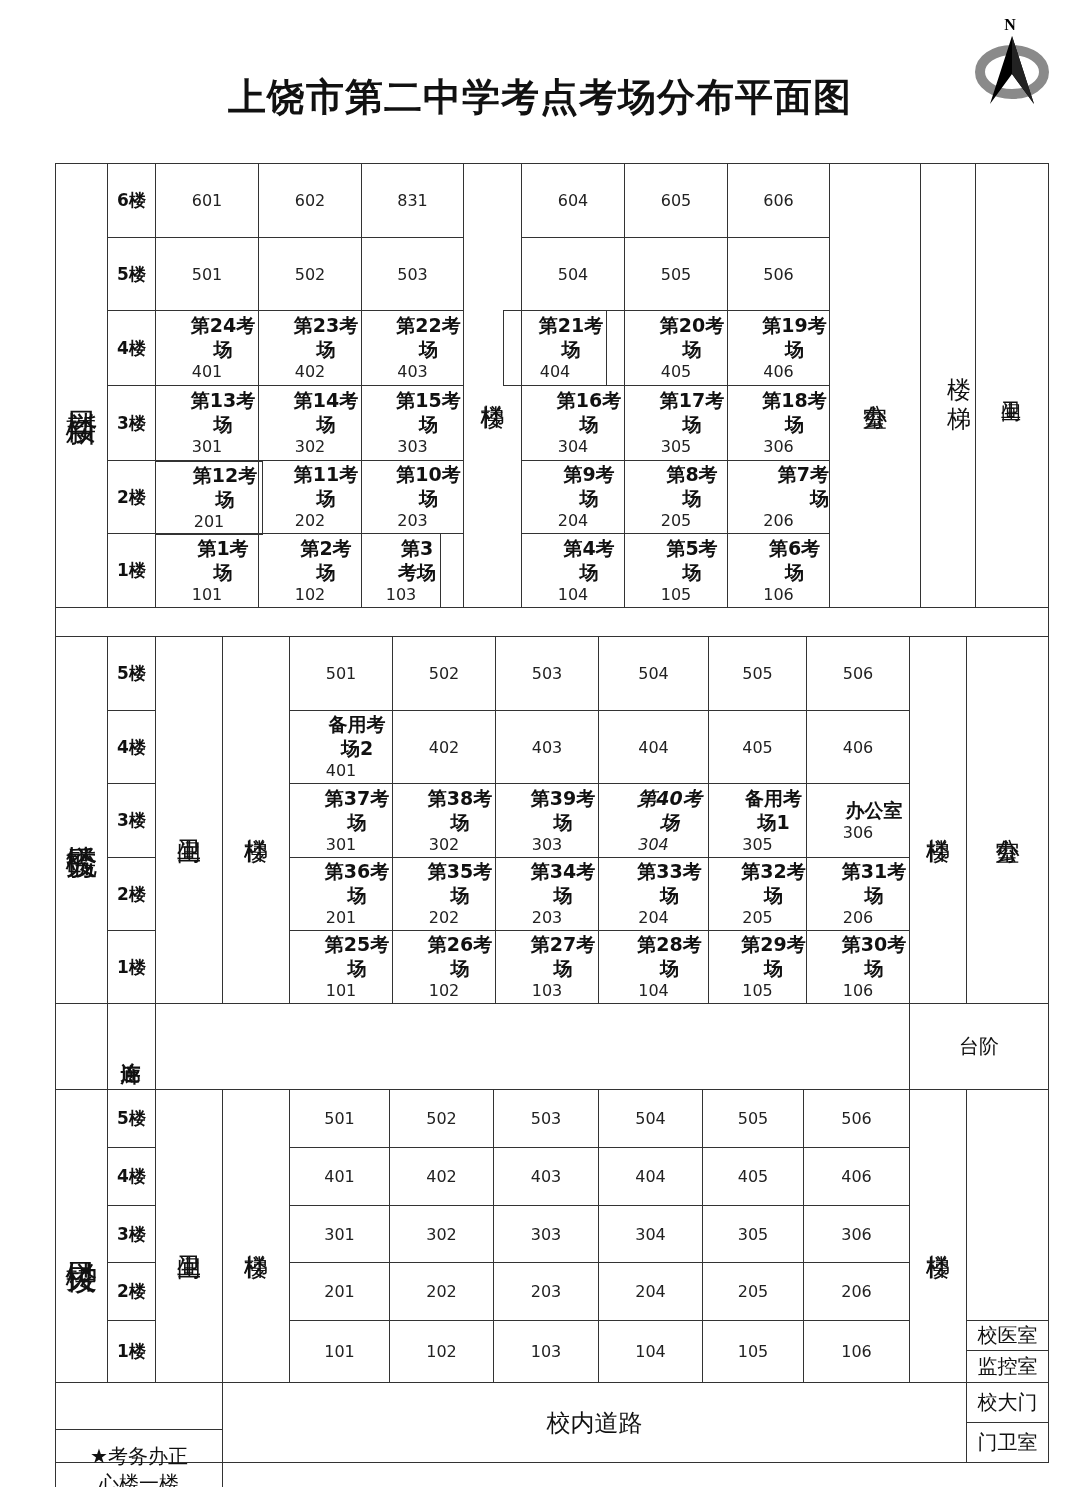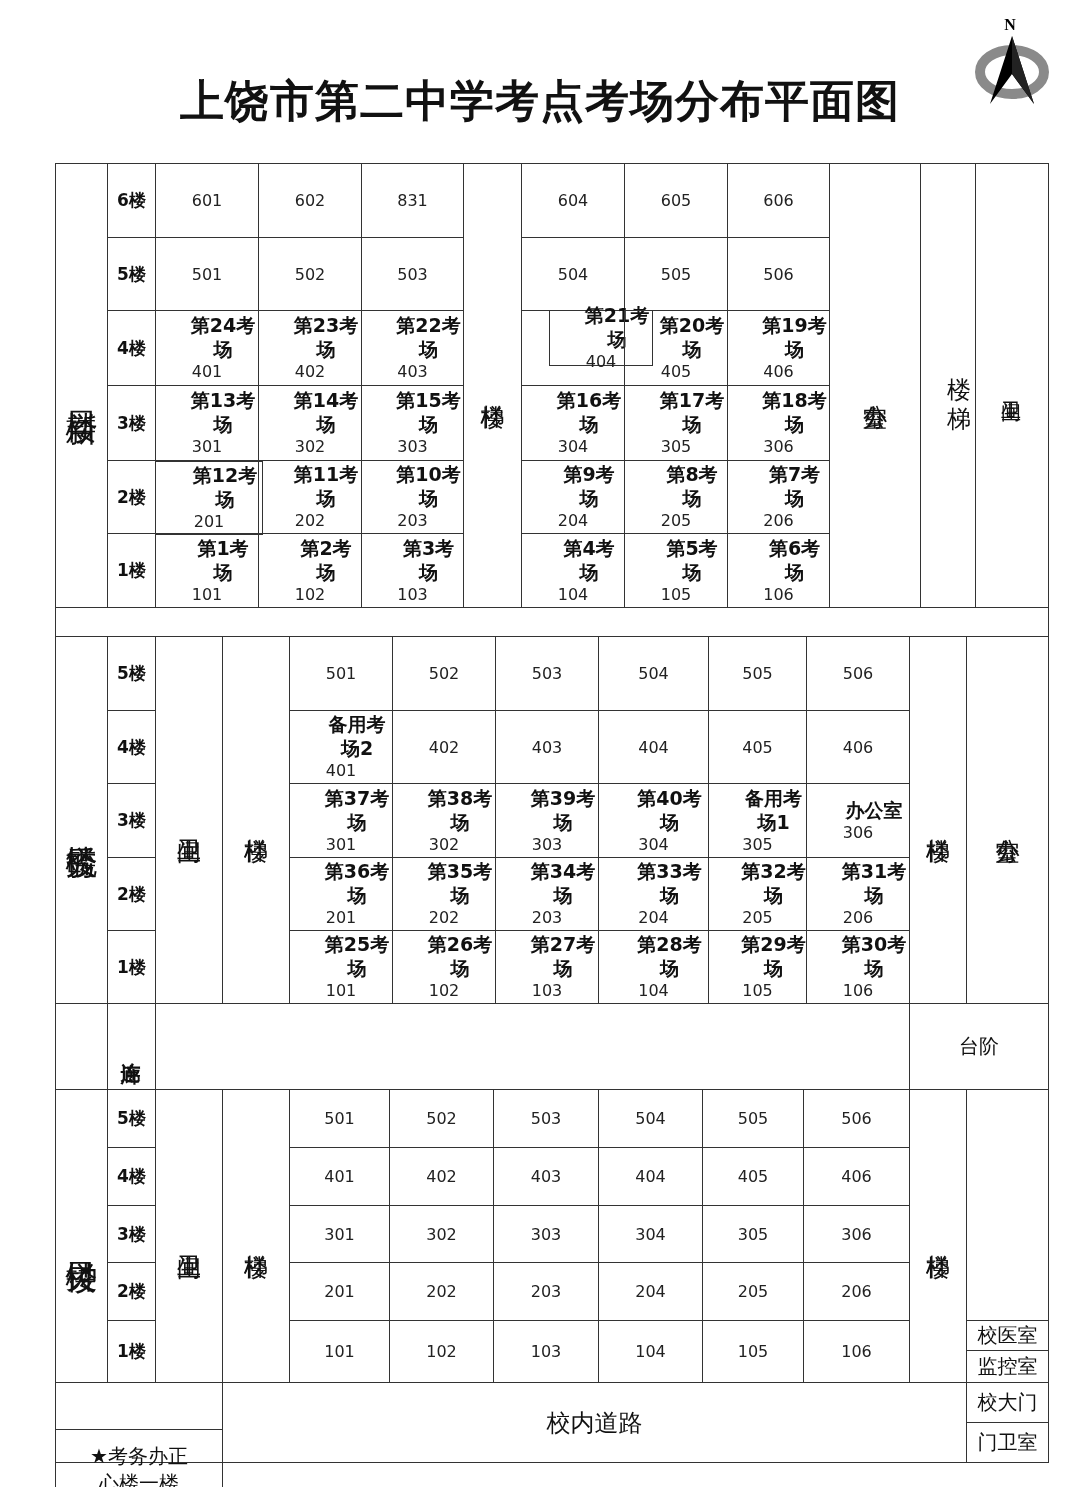--- a/index.html
+++ b/index.html
@@ -1,17 +1,17 @@
 <!DOCTYPE html>
 <html><head>
 <meta charset="utf-8">
 <style>
   html,body{margin:0;padding:0;background:#fff;}
   body{width:1080px;height:1487px;position:relative;overflow:hidden;font-family:"DejaVu Sans","Liberation Sans",sans-serif;color:#111;}
-  .title{position:absolute;left:0;width:1080px;top:72px;text-align:center;font-size:44px;font-weight:bold;letter-spacing:1px;}
+  .title{position:absolute;left:0;width:1080px;top:72px;text-align:center;font-size:38px;font-weight:bold;letter-spacing:1px;}
   .compass{position:absolute;left:972px;top:10px;width:80px;height:100px;}
   .c{position:absolute;box-sizing:border-box;display:flex;align-items:center;justify-content:center;text-align:center;flex-direction:column;}
   .b{border:1.5px solid #333;}
   .floor{font-size:17px;font-weight:bold;}
   .room{font-size:16px;color:#222;}
   .exam{font-size:19px;font-weight:bold;line-height:24px;margin-left:32px;}
   .num{font-size:16px;color:#222;line-height:22px;}
   .vert{writing-mode:vertical-rl;text-orientation:upright;}
   .bldg{font-size:32px;line-height:1.1;}
   .lbl{font-size:24px;}
@@ -86,21 +86,21 @@
       <span class="num">401</span>
     </div>
     <div class="c b " style="left: 258px; top: 310px; width: 104px; height: 76px;">
       <span class="exam">第23考场</span>
       <span class="num">402</span>
     </div>
     <div class="c b " style="left: 361px; top: 310px; width: 103px; height: 76px;">
       <span class="exam">第22考场</span>
       <span class="num">403</span>
     </div>
-    <div class="c b " style="left: 549px; top: 310px; width: 104px; height: 56px;">
+    <div class="c b " style="left: 503px; top: 310px; width: 104px; height: 76px;">
       <span class="exam">第21考场</span>
       <span class="num">404</span>
     </div>
     <div class="c b " style="left: 624px; top: 310px; width: 104px; height: 76px;">
       <span class="exam">第20考场</span>
       <span class="num">405</span>
     </div>
     <div class="c b " style="left: 727px; top: 310px; width: 103px; height: 76px;">
       <span class="exam">第19考场</span>
       <span class="num">406</span>
@@ -148,36 +148,36 @@
       <span class="num">203</span>
     </div>
     <div class="c b " style="left: 521px; top: 460px; width: 104px; height: 74px;">
       <span class="exam">第9考场</span>
       <span class="num">204</span>
     </div>
     <div class="c b " style="left: 624px; top: 460px; width: 104px; height: 74px;">
       <span class="exam">第8考场</span>
       <span class="num">205</span>
     </div>
-    <div class="c b " style="left: 727px; top: 460px; width: 103px; height: 74px;">
+    <div class="c b " style="left: 727px; top: 460px; width: 103px; height: 74px; text-align: right;">
       <span class="exam">第7考场</span>
       <span class="num">206</span>
     </div>
     <div class="c b floor" style="left: 107px; top: 533px; width: 49px; height: 75px;">
       <span>1楼</span>
     </div>
     <div class="c b " style="left: 155px; top: 533px; width: 104px; height: 75px;">
       <span class="exam">第1考场</span>
       <span class="num">101</span>
     </div>
     <div class="c b " style="left: 258px; top: 533px; width: 104px; height: 75px;">
       <span class="exam">第2考场</span>
       <span class="num">102</span>
     </div>
-    <div class="c b " style="left: 361px; top: 533px; width: 103px; height: 75px;">
+    <div class="c b " style="left: 361px; top: 533px; width: 80px; height: 75px;">
       <span class="exam">第3考场</span>
       <span class="num">103</span>
     </div>
     <div class="c b " style="left: 521px; top: 533px; width: 104px; height: 75px;">
       <span class="exam">第4考场</span>
       <span class="num">104</span>
     </div>
     <div class="c b " style="left: 624px; top: 533px; width: 104px; height: 75px;">
       <span class="exam">第5考场</span>
       <span class="num">105</span>
@@ -253,21 +253,21 @@
       <span class="num">301</span>
     </div>
     <div class="c b " style="left: 392px; top: 783px; width: 104px; height: 75px;">
       <span class="exam">第38考场</span>
       <span class="num">302</span>
     </div>
     <div class="c b " style="left: 495px; top: 783px; width: 104px; height: 75px;">
       <span class="exam">第39考场</span>
       <span class="num">303</span>
     </div>
-    <div class="c b " style="left: 598px; top: 783px; width: 111px; height: 75px;">
+    <div class="c b " style="left: 598px; top: 783px; width: 111px; height: 75px; font-style: italic;">
       <span class="exam">第40考场</span>
       <span class="num">304</span>
     </div>
     <div class="c b " style="left: 708px; top: 783px; width: 99px; height: 75px;">
       <span class="exam">备用考场1</span>
       <span class="num">305</span>
     </div>
     <div class="c b " style="left: 806px; top: 783px; width: 104px; height: 75px;">
       <span class="exam">办公室</span>
       <span class="num">306</span>

